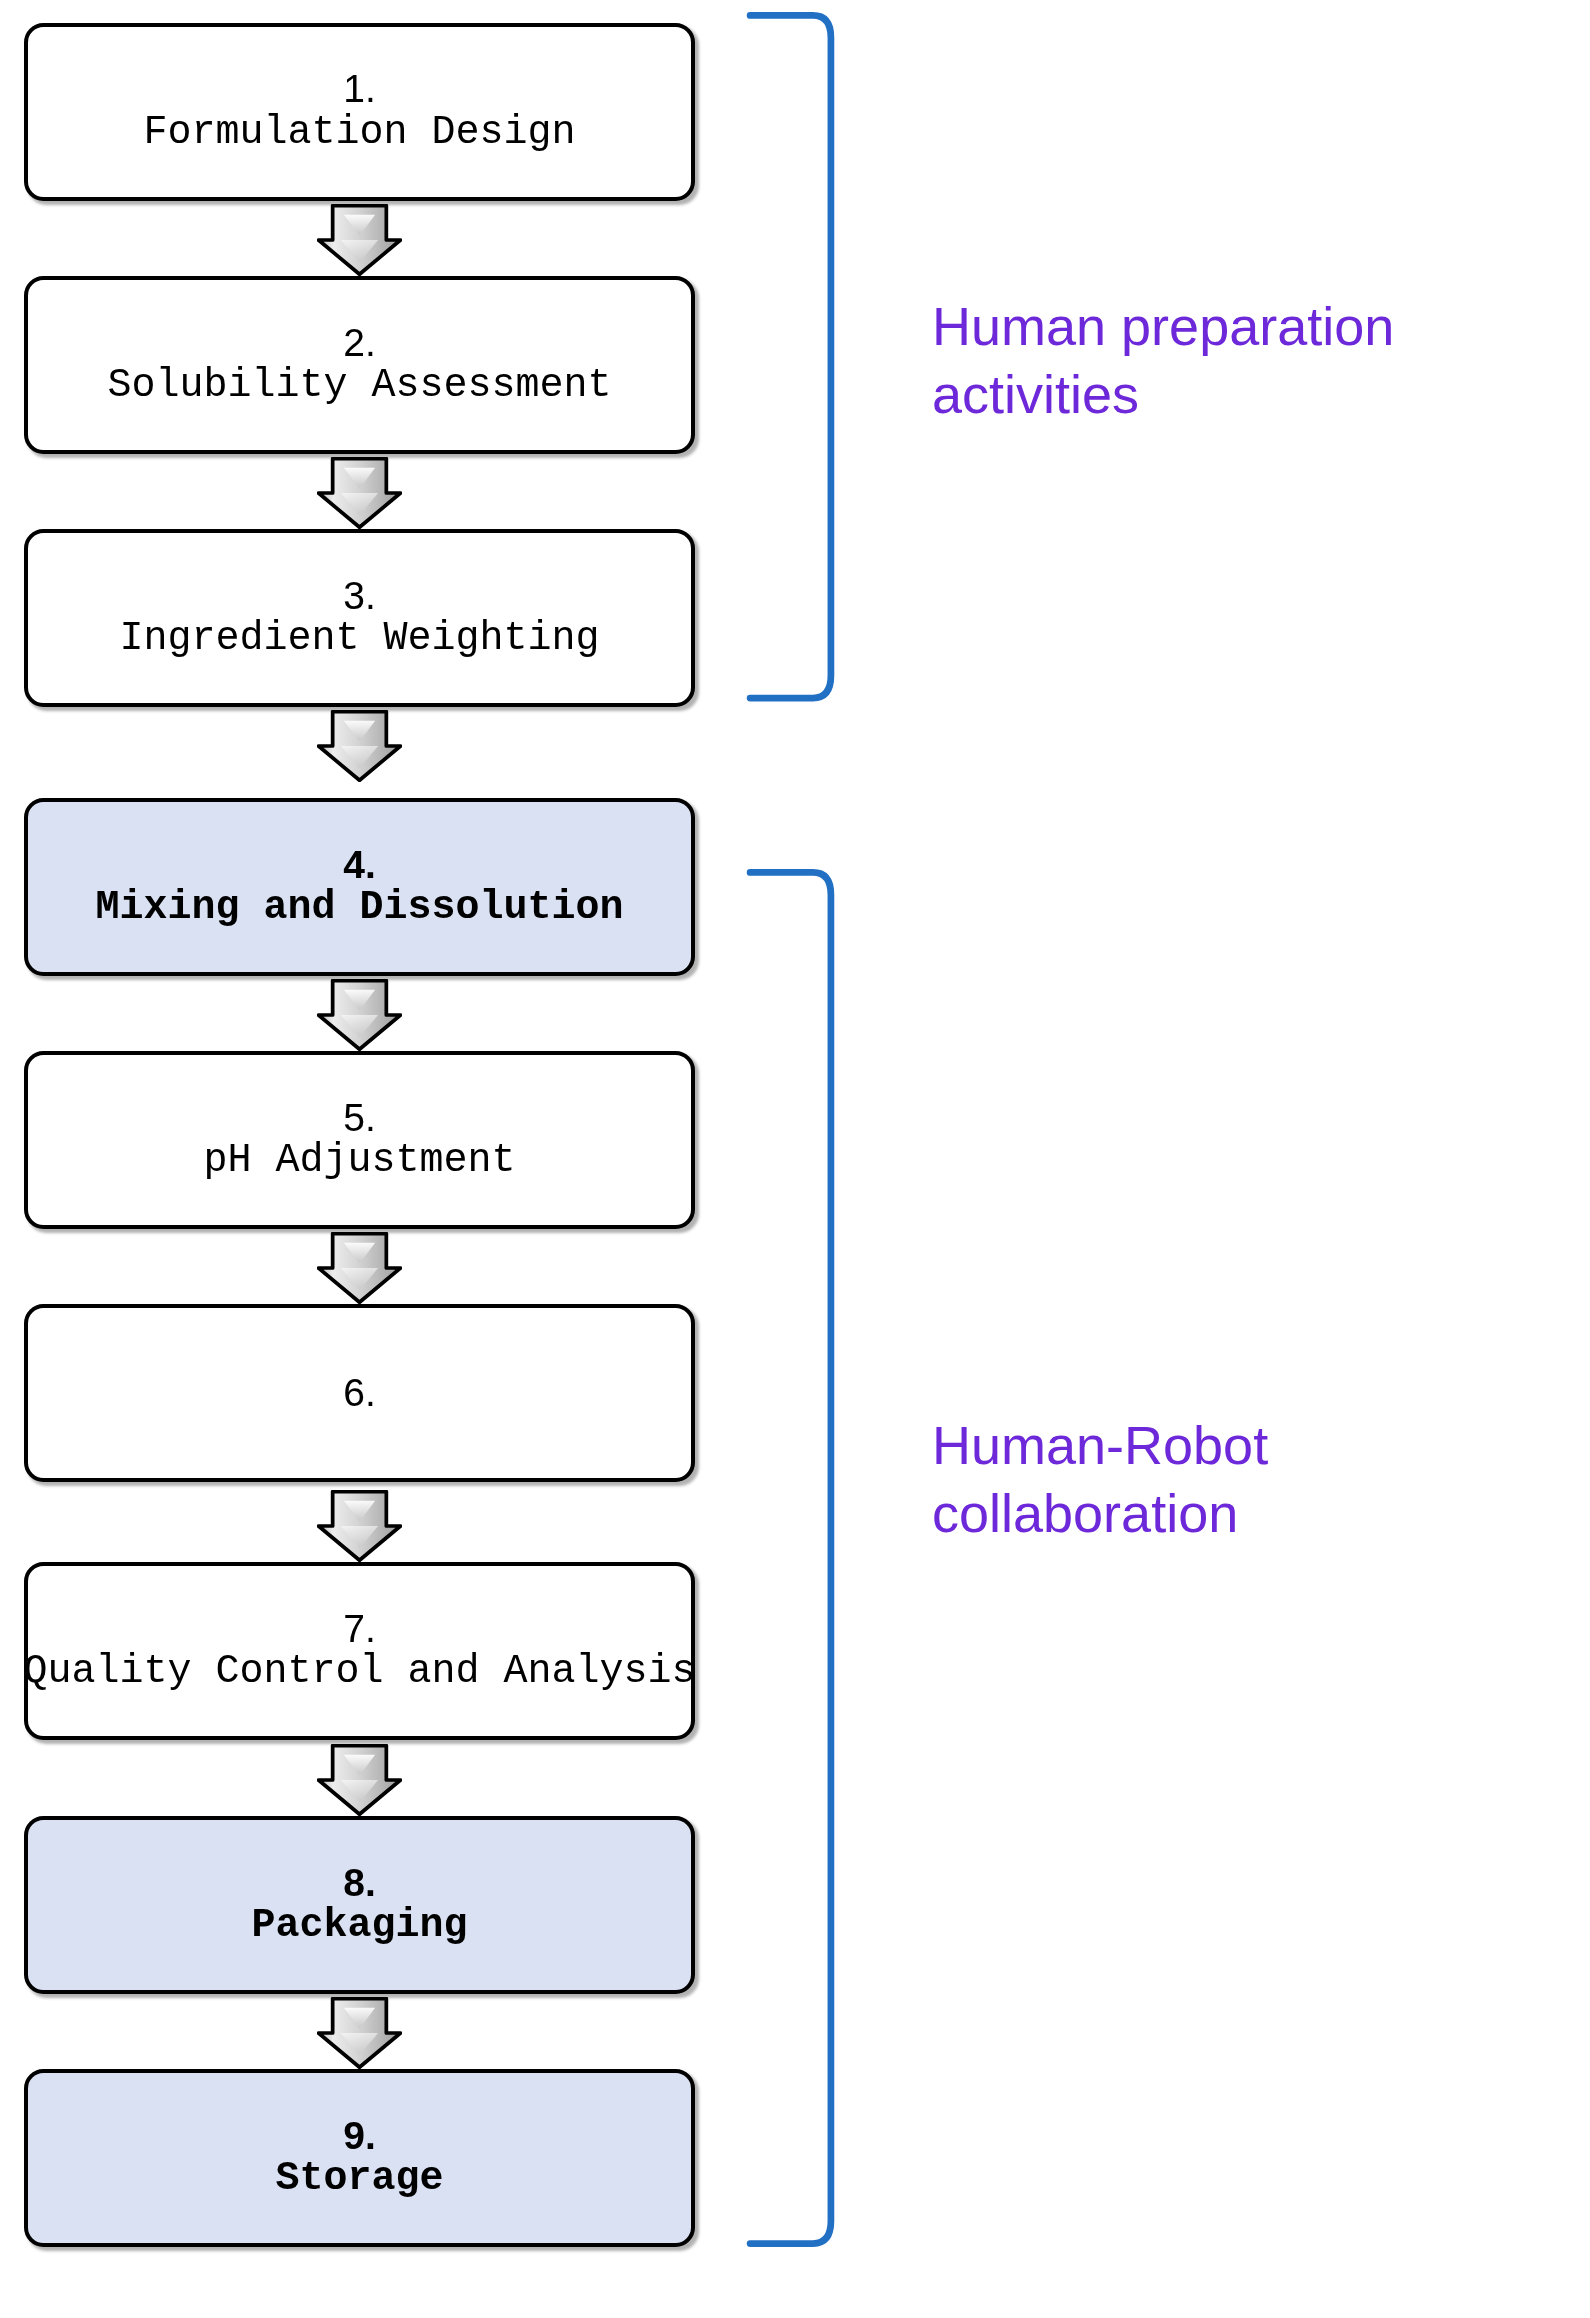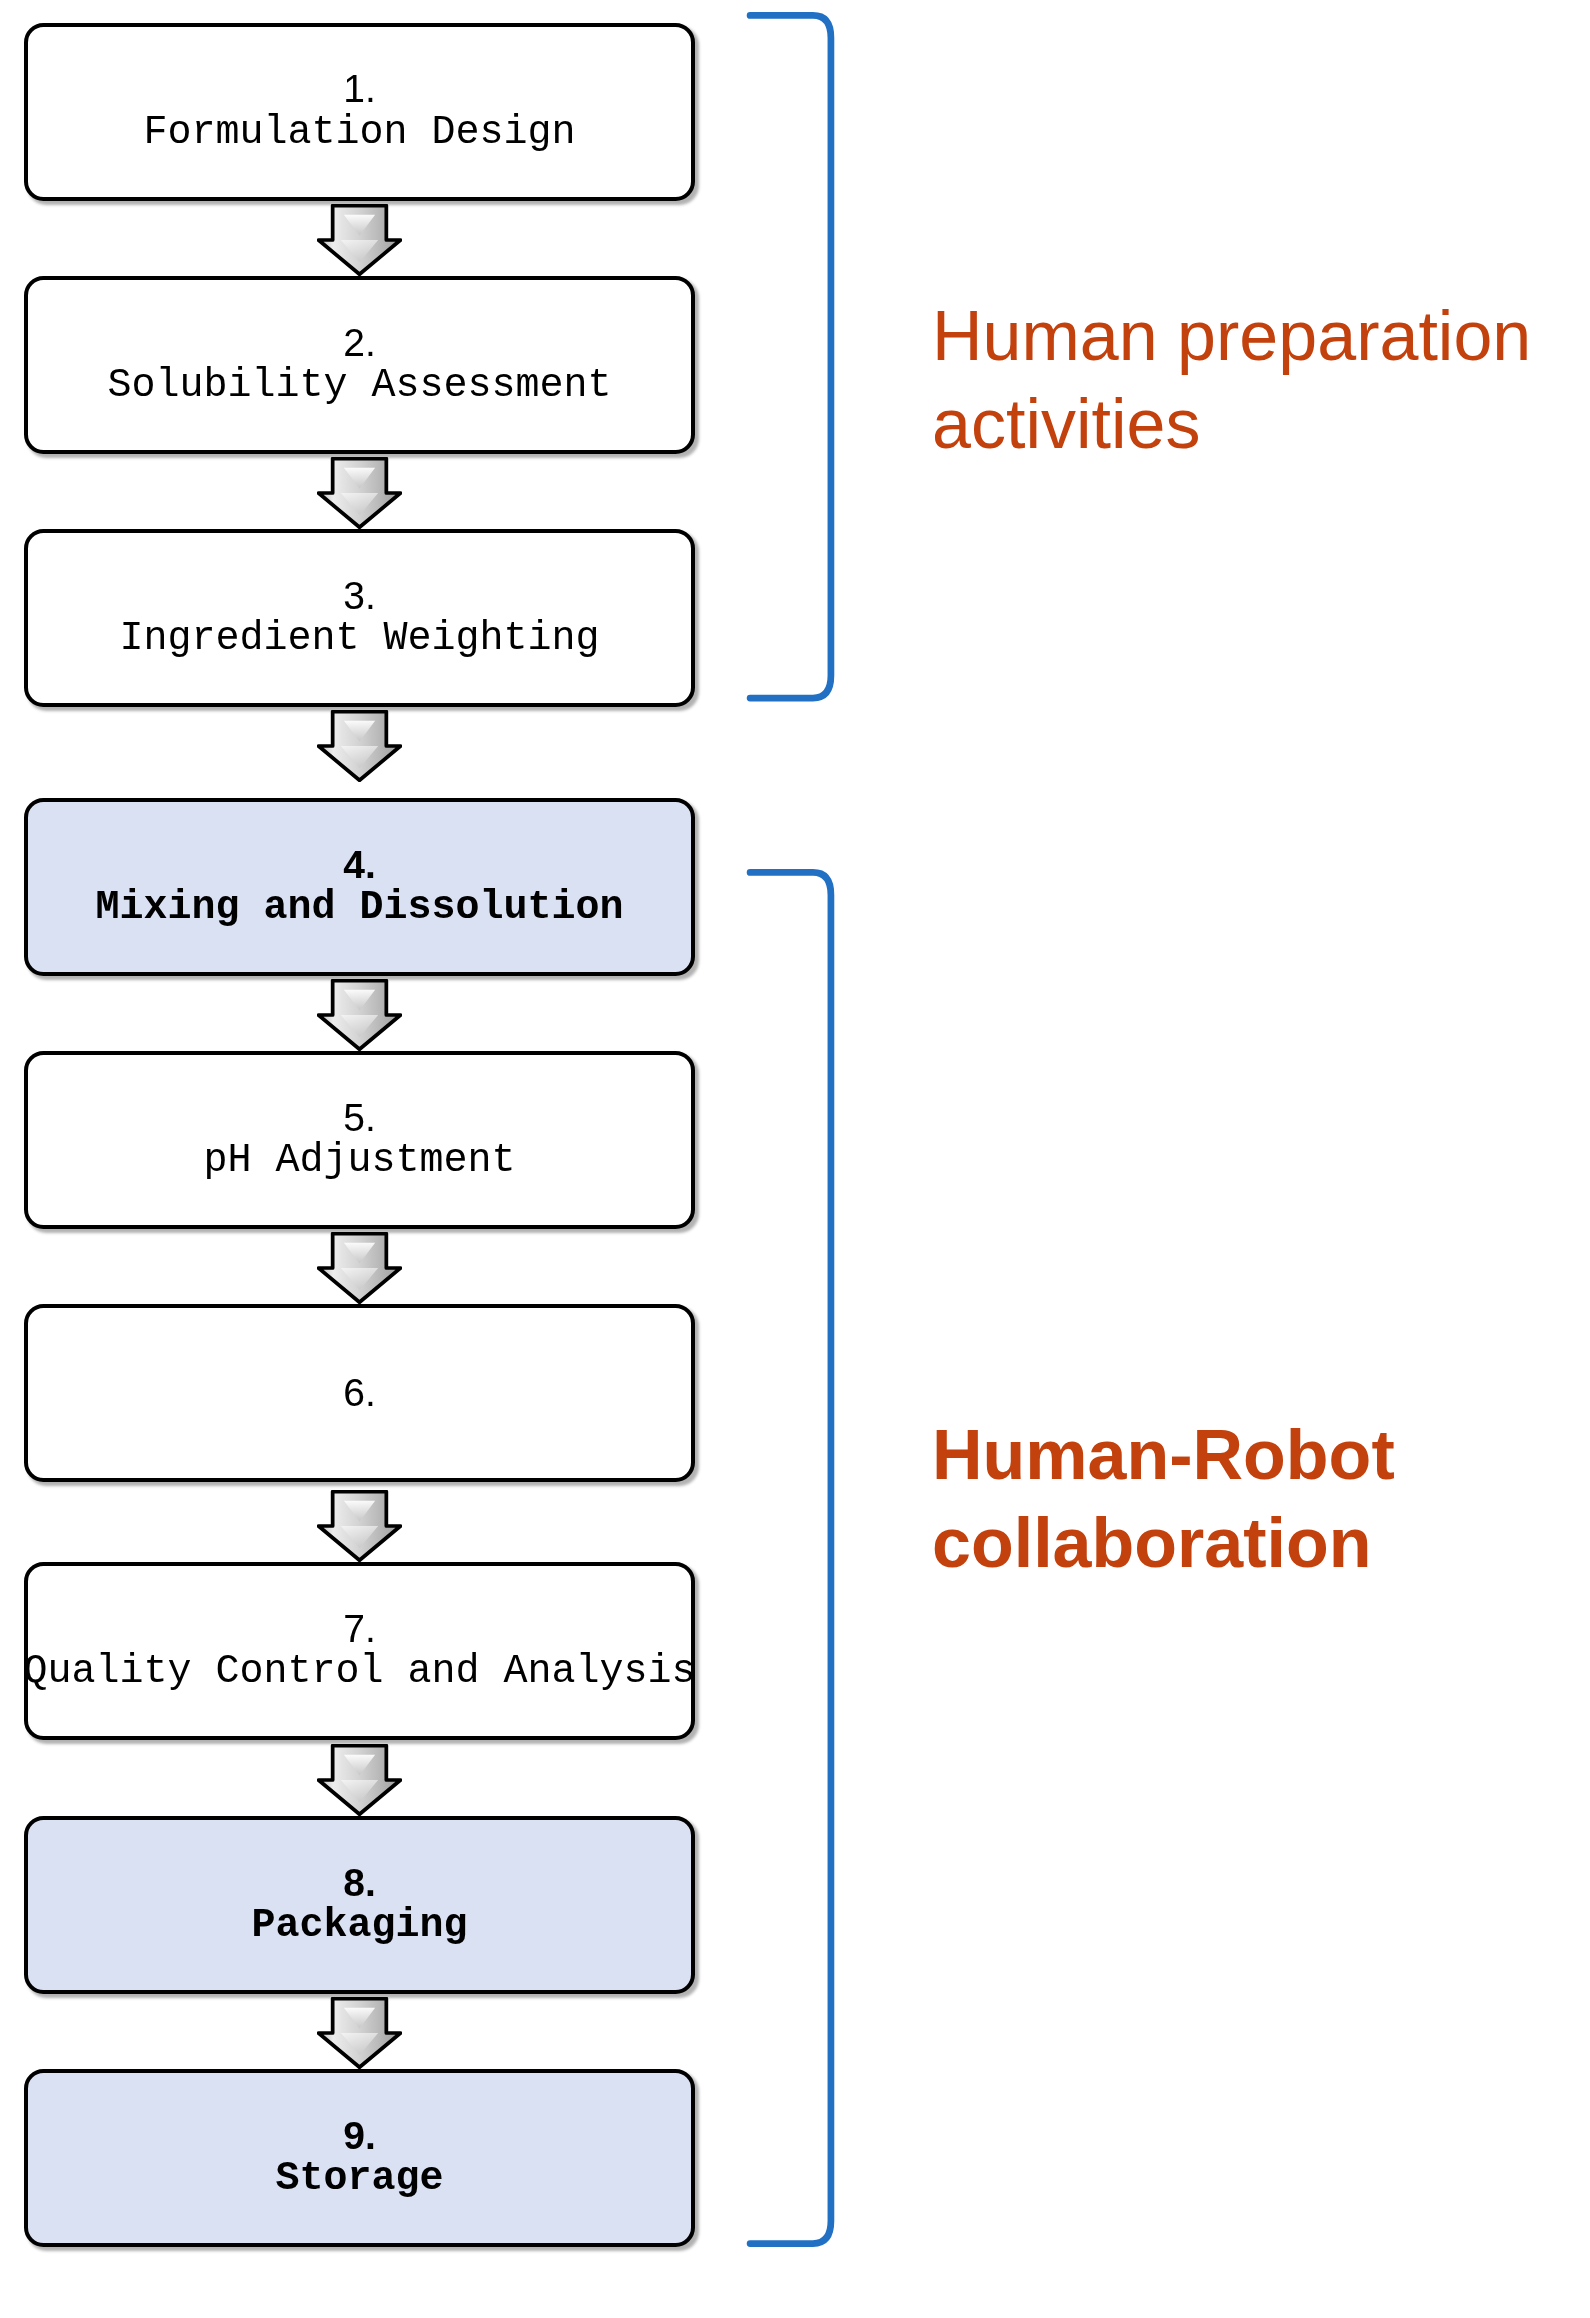--- a/index.html
+++ b/index.html
@@ -76,22 +76,22 @@
   
   .group-bracket {
     position: absolute;
     left: 741px;
   }
   .group-bracket svg { display: block; }
 
   
   .group-label {
     position: absolute;
-    color: #c2410c;
-    font-size: 70px;
+    color: #6d28d9;
+    font-size: 54px;
     line-height: 1.26;
     white-space: pre-line;
   }
 </style>
 </head>
 <body>
 
 <div id="stage">
 
   <div id="flow-column">
@@ -226,17 +226,17 @@
 
   <div class="group-label" style="left:932px; top:292px; width:644px;">Human preparation
 activities</div>
 
   <div class="group-bracket" style="top:853px;">
     <svg width="105" height="1422" viewBox="0 0 140 1900" xmlns="http://www.w3.org/2000/svg">
       <path d="M12 26 L96 26 Q120 26 120 56 L120 1828 Q120 1858 96 1858 L12 1858" fill="none" stroke="#2170c4" stroke-width="9" stroke-linecap="round"></path>
     </svg>
   </div>
 
-  <div class="group-label" style="left:932px; top:1411px; width:644px;font-weight:bold;">Human-Robot
+  <div class="group-label" style="left:932px; top:1411px; width:644px;">Human-Robot
 collaboration</div>
 
 </div>
 
 
 </body></html>

